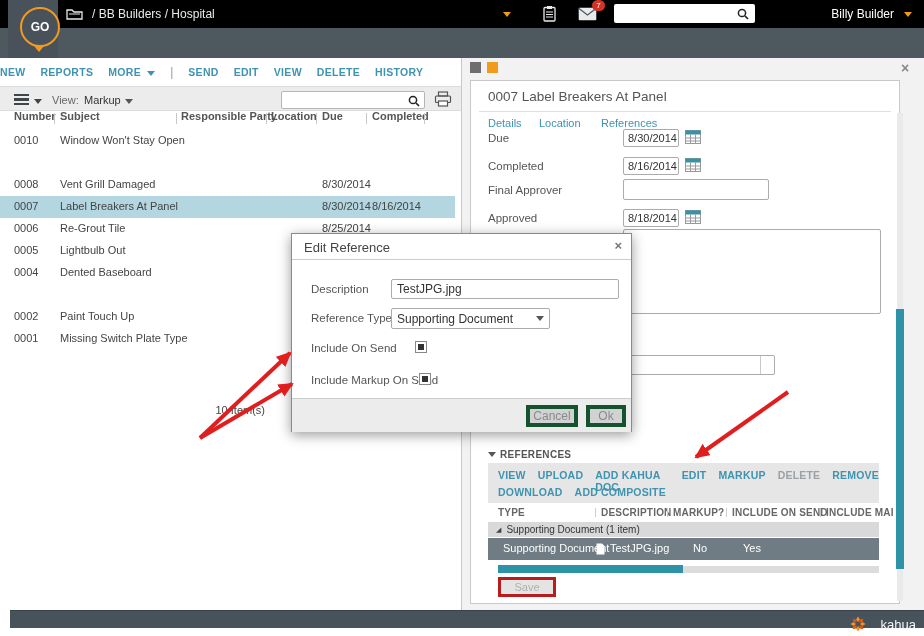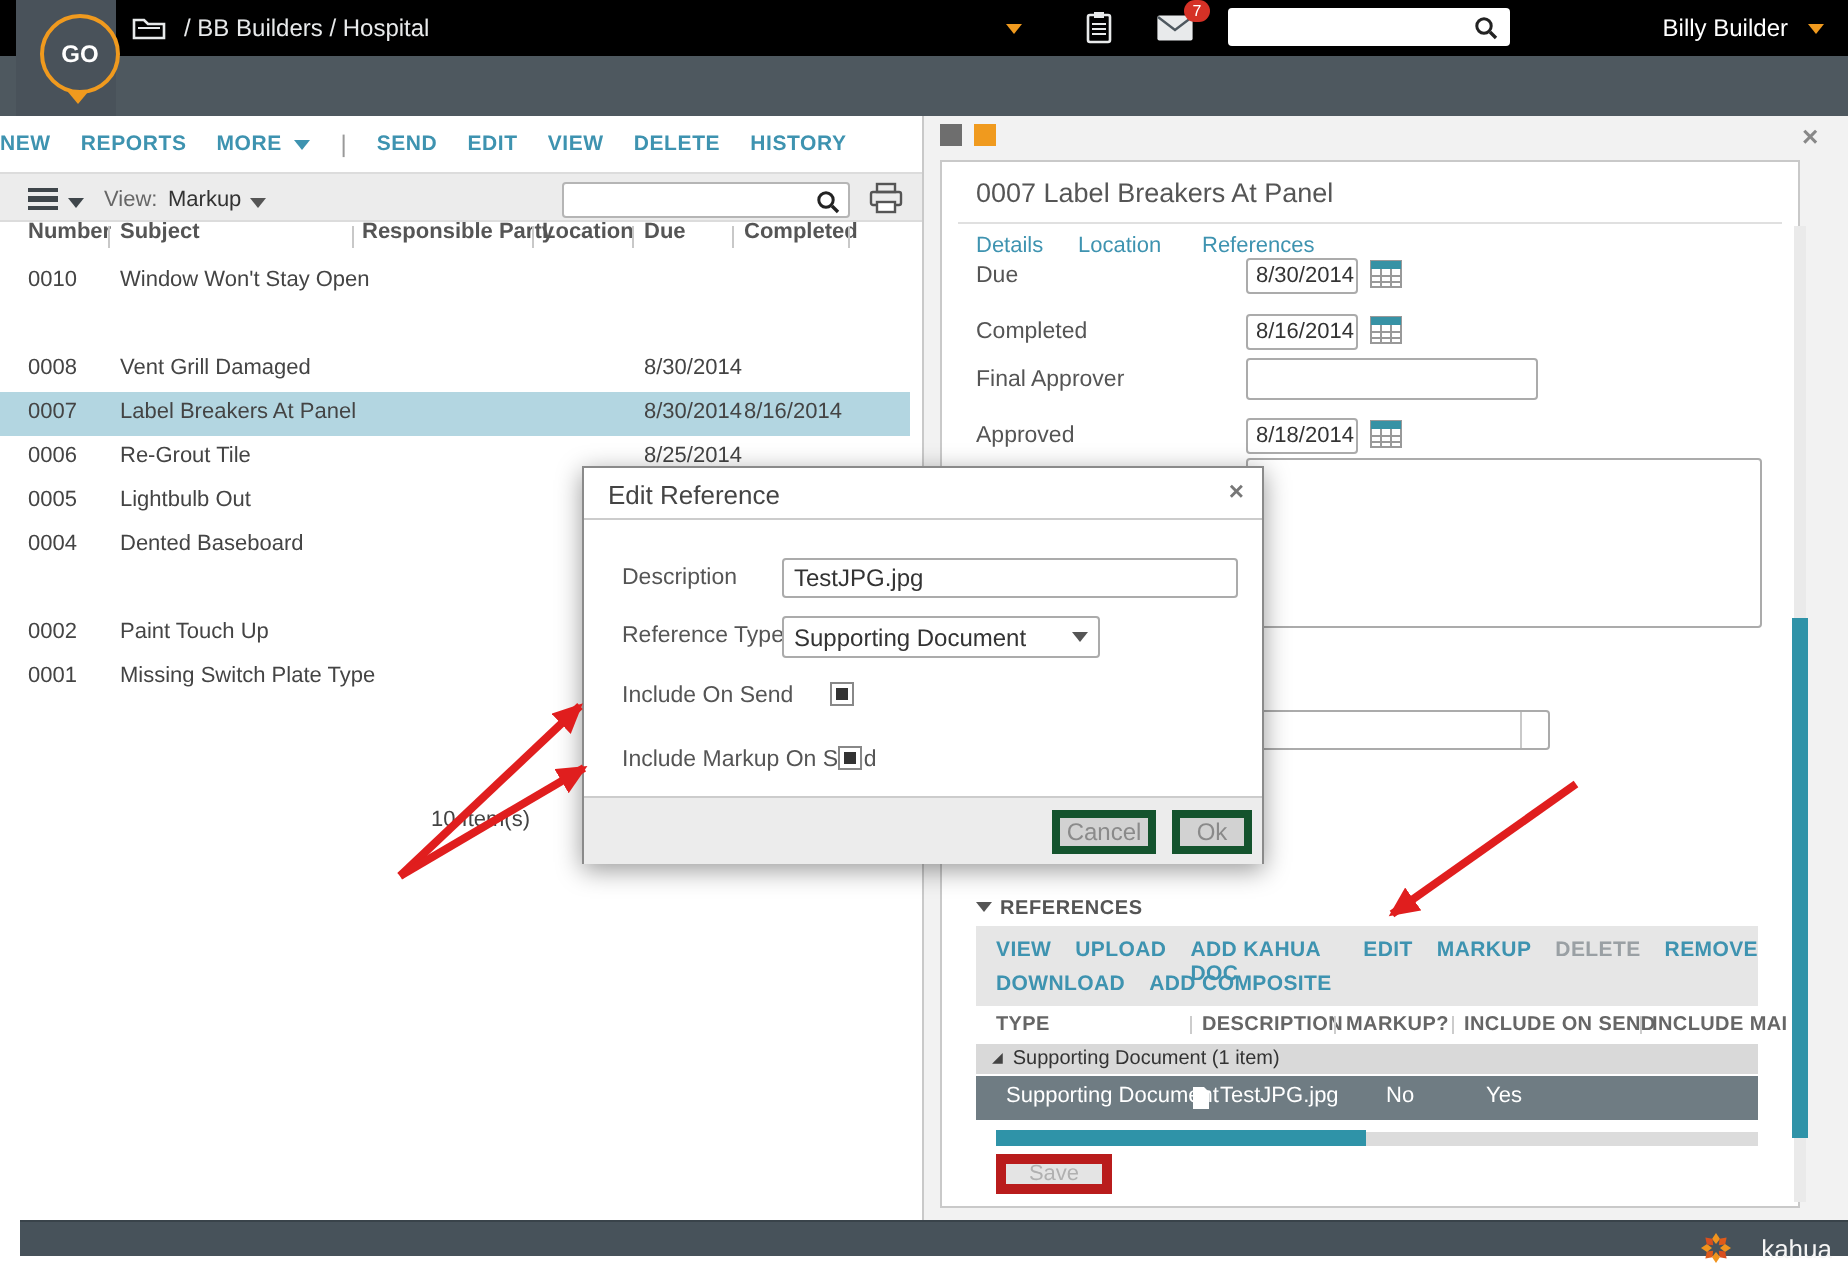--- a/index.html
+++ b/index.html
@@ -73,21 +73,21 @@
   .ralink{color:#3e93b0;font-size:10.5px;font-weight:bold;letter-spacing:.2px;}
   .ralink.disabled{color:#9aa0a4;}
   .rt-head{top:426px;color:#666;font-size:10px;font-weight:bold;letter-spacing:.2px;}
   .rt-hsep{top:427px;width:1px;height:9px;background:#ccc;}
   .group-row{left:17px;top:441px;width:391px;height:15px;background:#d9d9d9;font-size:10px;color:#333;line-height:15px;}
   .gr-tri{display:inline-block;margin:0 5px 0 8px;color:#444;font-size:7px;vertical-align:1px;}
   .data-row{left:17px;top:457px;width:391px;height:22px;background:#6f7c83;color:#fff;font-size:11px;}
   .dr-cell{position:absolute;top:4px;white-space:nowrap;}
   .hs-track{left:27px;top:485px;width:381px;height:7px;background:#dcdcdc;}
   .hs-thumb{left:27px;top:484px;width:185px;height:8px;background:#2f93a8;}
-  .save-btn{left:27px;top:496px;width:58px;height:20px;background:#e4e4e4;border:5px solid #b91c1c;color:#b0b0b0;font-size:11px;
+  .save-btn{left:27px;top:496px;width:58px;height:20px;background:#e4e4e4;border:3px solid #b91c1c;color:#b0b0b0;font-size:11px;
     display:flex;align-items:center;justify-content:center;box-sizing:border-box;}
   
   .modal{left:291px;top:233px;width:341px;height:199px;background:#fff;border:1px solid #8a8a8a;
     box-shadow:0 3px 12px rgba(0,0,0,.4);z-index:50;box-sizing:border-box;}
   .m-title{left:0;top:0;width:100%;height:26px;border-bottom:1px solid #ccc;box-sizing:border-box;}
   .m-title-text{left:12px;top:6px;font-size:13px;color:#444;}
   .m-close{right:9px;top:4px;color:#777;font-size:13px;font-weight:bold;}
   .m-label{left:19px;font-size:11.5px;color:#555;}
   .m-input{left:99px;top:45px;width:228px;height:20px;border:1px solid #ababab;border-radius:2px;font-size:12px;color:#333;padding:0 5px;box-sizing:border-box;}
   .m-select{left:99px;top:74px;width:159px;height:21px;border:1px solid #ababab;border-radius:2px;background:#fff;

